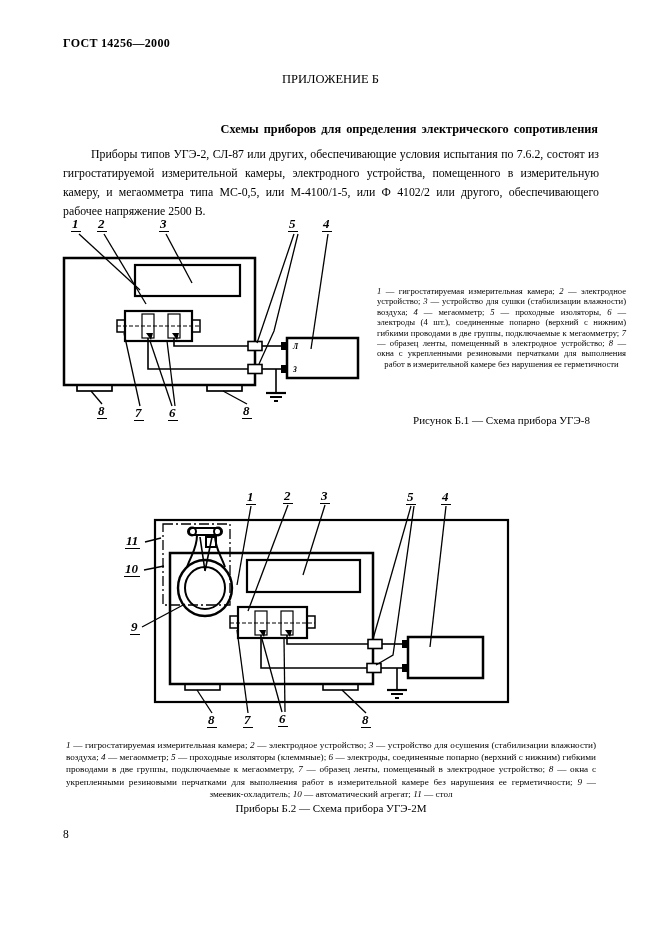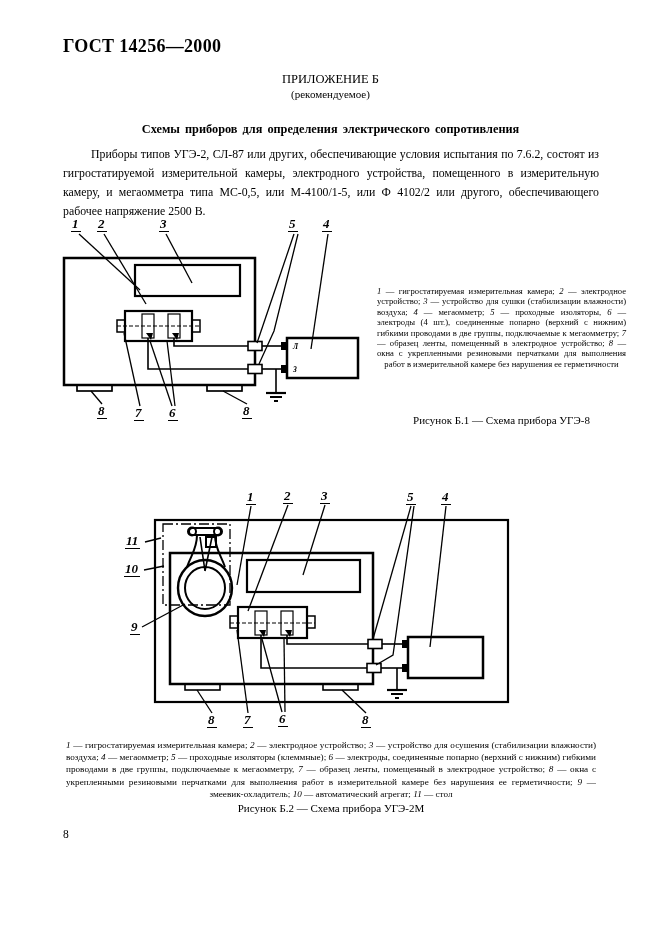--- a/index.html
+++ b/index.html
@@ -1,24 +1,24 @@
 <!DOCTYPE html>
 <html><head>
 <meta charset="utf-8">
 <style>
   html,body { margin:0; padding:0; background:#ffffff; }
   .page {
     position:relative; width:661px; height:936px; background:#ffffff;
     color:#000; font-family:"Liberation Serif","DejaVu Serif",serif;
     overflow:hidden;
   }
-  .doc-code { position:absolute; left:63px; top:36px; font-weight:bold; font-size:18px; letter-spacing:.3px; }
+  .doc-code { position:absolute; left:63px; top:36px; font-weight:bold; font-size:12px; letter-spacing:.3px; }
   .appendix { position:absolute; left:63px; width:535px; top:72px; text-align:center; font-size:12.5px; }
   .appendix .note { font-size:11px; margin-top:1px; }
-  .sec-title { position:absolute; left:63px; width:535px; top:122px; text-align:center; font-weight:bold; font-size:12.3px; word-spacing:2px; }
+  .sec-title { position:absolute; left:63px; width:535px; top:122px; text-align:right; font-weight:bold; font-size:12.3px; word-spacing:2px; }
   .intro { position:absolute; left:63px; width:536px; top:145px; margin:0; font-size:11.8px; line-height:19px; text-align:justify; text-indent:28px; }
 
   .fig { position:absolute; }
   #fig1 { left:55px; top:213px; width:320px; height:228px; }
   #fig2 { left:115px; top:487px; width:430px; height:250px; }
   .fig svg { position:absolute; left:0; top:0; }
 
   .co {
     position:absolute; font-style:italic; font-weight:bold; font-size:13px; line-height:13px;
     border-bottom:1.5px solid #000; padding:0 2px 1px 1px; background:transparent;
@@ -38,21 +38,20 @@
 </style>
 </head>
 <body>
 
 <div class="page">
 
   <div class="doc-code">ГОСТ 14256—2000</div>
 
   <div class="appendix">
     <div>ПРИЛОЖЕНИЕ Б</div>
-    <div class="note">(рекомендуемое)</div>
   </div>
 
   <div class="sec-title">Схемы приборов для определения электрического сопротивления</div>
 
   <p class="intro">Приборы типов УГЭ-2, СЛ-87 или других, обеспечивающие условия испытания по 7.6.2, состоят из гигростатируемой измерительной камеры, электродного устройства, помещенного в измерительную камеру, и мегаомметра типа МС-0,5, или М-4100/1-5, или Ф 4102/2 или другого, обеспечивающего рабочее напряжение 2500 В.</p>
 
   <div class="fig" id="fig1">
     <svg width="320" height="228" viewBox="0 0 320 228">
       <g stroke="#000" fill="none">
 
@@ -197,17 +196,17 @@
       <span class="co" style="left: 10px; top: 47px;">11</span>
       <span class="co" style="left: 9px; top: 75px;">10</span>
       <span class="co" style="left: 15px; top: 133px;">9</span>
       <span class="co" style="left: 92px; top: 226px;">8</span>
       <span class="co" style="left: 128px; top: 226px;">7</span>
       <span class="co" style="left: 163px; top: 225px;">6</span>
       <span class="co" style="left: 246px; top: 226px;">8</span>
     </div>
 
   <div class="legend" id="legend2"><span><i>1</i> — гигростатируемая измерительная камера; </span><span><i>2</i> — электродное устройство; </span><span><i>3</i> — устройство для осушения (стабилизации влажности) воздуха; </span><span><i>4</i> — мегаомметр; </span><span><i>5</i> — проходные изоляторы (клеммные); </span><span><i>6</i> — электроды, соединенные попарно (верхний с нижним) гибкими проводами в две группы, подключаемые к мегаомметру, </span><span><i>7</i> — образец ленты, помещенный в электродное устройство; </span><span><i>8</i> — окна с укрепленными резиновыми перчатками для выполнения работ в измерительной камере без нарушения ее герметичности; </span><span><i>9</i> — змеевик-охладитель; </span><span><i>10</i> — автоматический агрегат; </span><span><i>11</i> — стол</span></div>
-  <div class="caption" id="cap2">Рисунок Б.2 — Схема прибора УГЭ-2М</div>
+  <div class="caption" id="cap2">Приборы Б.2 — Схема прибора УГЭ-2М</div>
 
   <div class="page-num">8</div>
 
 </div>
 
 </body></html>

